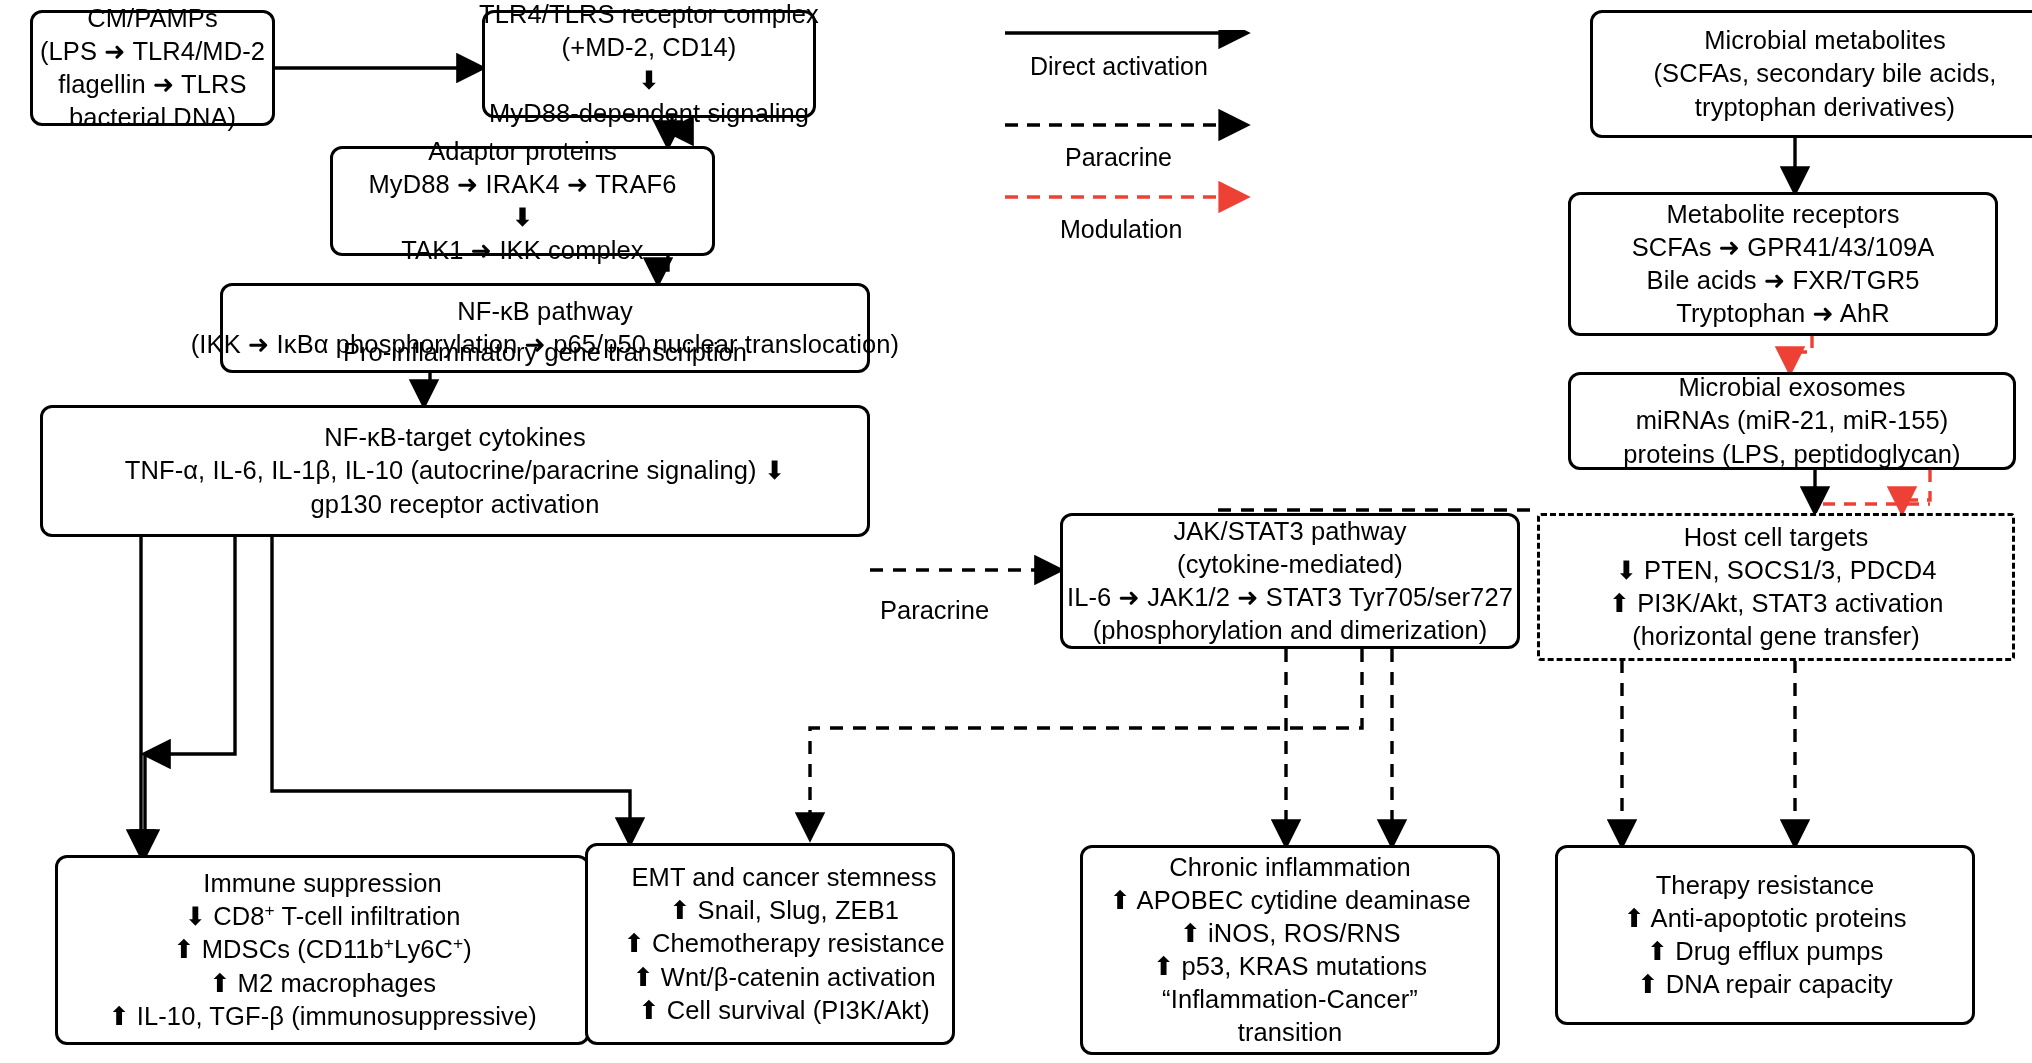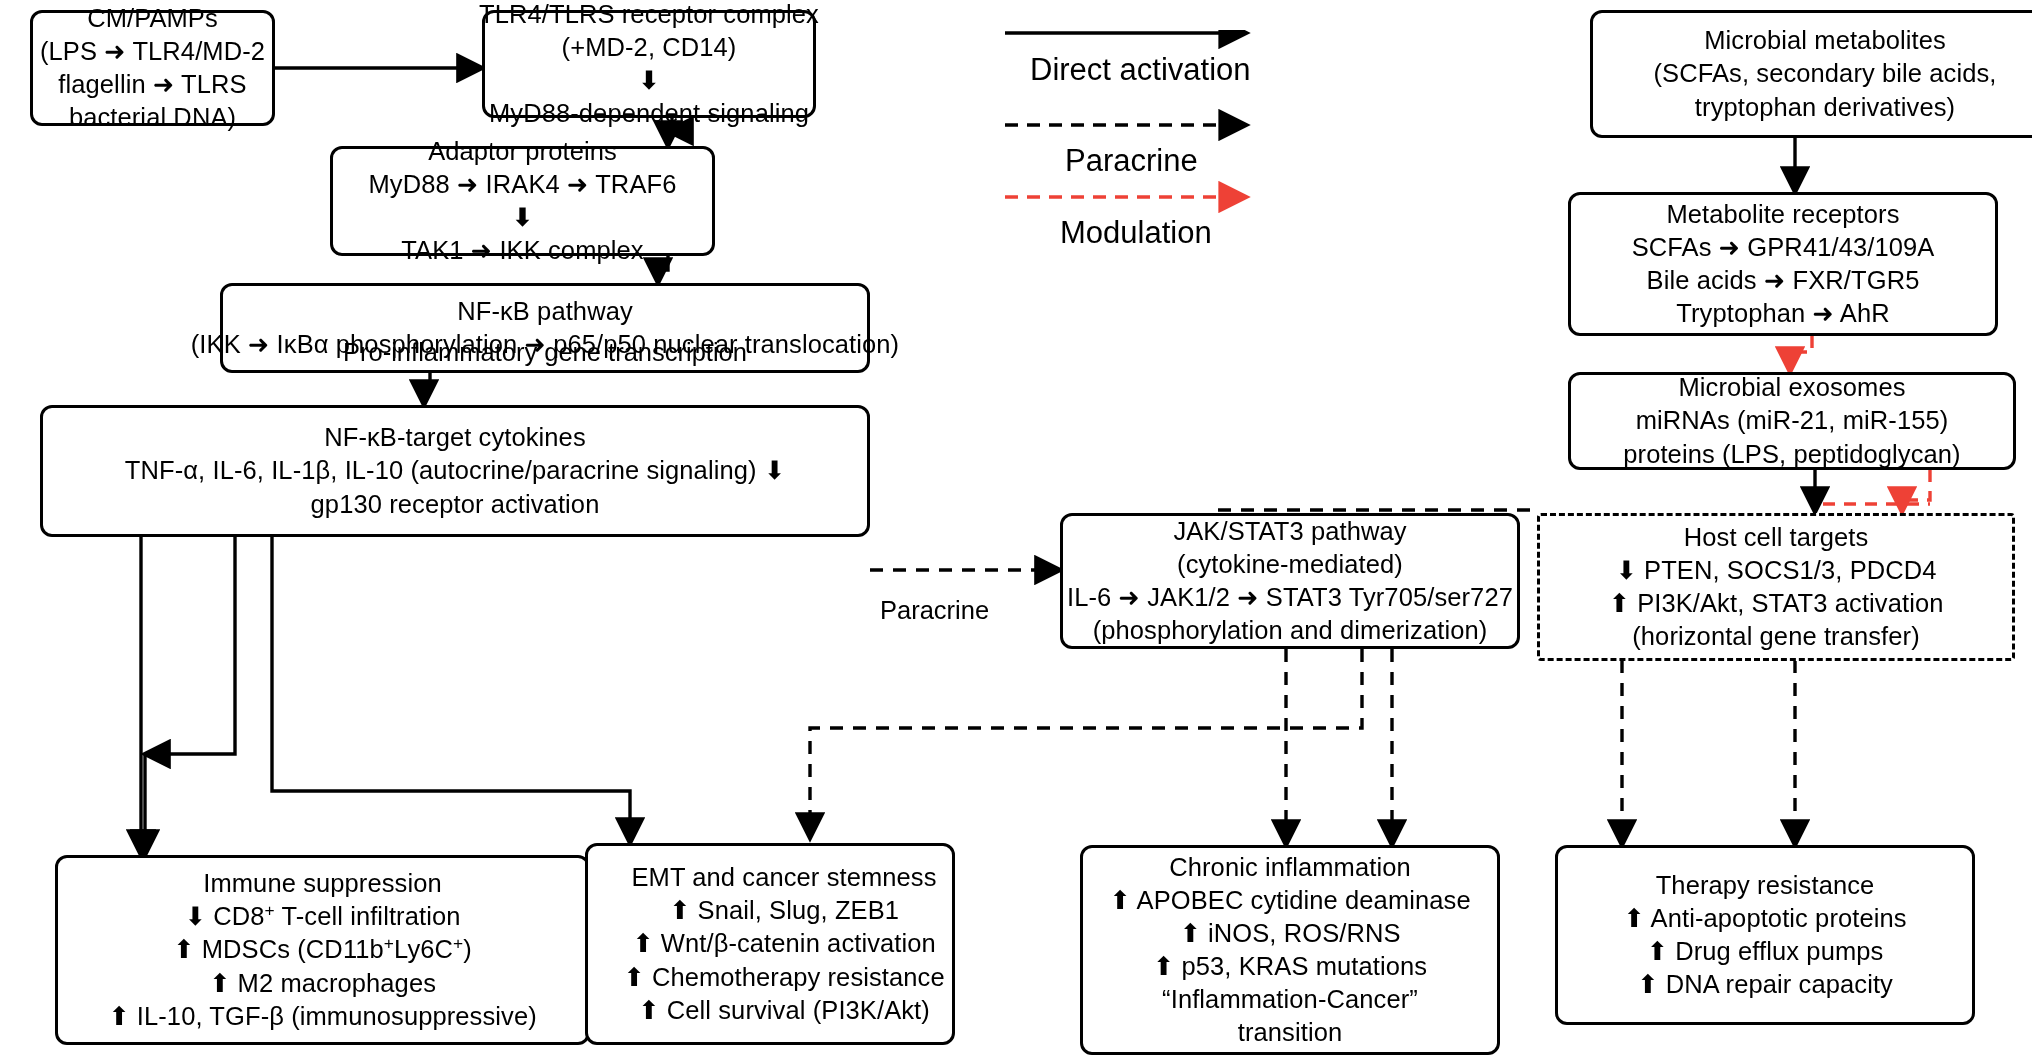--- a/index.html
+++ b/index.html
@@ -8,21 +8,21 @@
   #stage{position:absolute;left:0;top:0;width:2032px;height:1063px;border-radius:13px;}
   svg#wires{position:absolute;left:0;top:0;width:2032px;height:1063px;pointer-events:none;}
 
   .box{position:absolute;box-sizing:border-box;border:3.2px solid #000;border-radius:12px;
        background:#fff;display:flex;flex-direction:column;align-items:center;
        justify-content:center;text-align:center;z-index:3;}
   .box .ln{display:block;white-space:nowrap;line-height:1.30;font-size:25.5px;letter-spacing:.1px;}
   .dashedbox{border-style:dashed;border-width:3.2px;border-radius:4px;}
 
   .legend{position:absolute;z-index:4;}
-  .legend .lbl{position:absolute;font-size:31px;white-space:nowrap;}
+  .legend .lbl{position:absolute;font-size:25px;white-space:nowrap;}
 
   .uarr,.darr{font-family:"DejaVu Sans",sans-serif;font-weight:bold;font-size:24px;
         display:inline-block;vertical-align:-1px;}
   sup{font-size:.68em;vertical-align:super;line-height:0;}
 </style>
 </head>
 <body>
 
 <div id="stage">
 
@@ -179,22 +179,22 @@
   <span class="ln">Immune suppression</span>
   <span class="ln">⬇ CD8<sup>+</sup> T-cell infiltration</span>
   <span class="ln">⬆ MDSCs (CD11b<sup>+</sup>Ly6C<sup>+</sup>)</span>
   <span class="ln">⬆ M2 macrophages</span>
   <span class="ln">⬆ IL-10, TGF-β  (immunosuppressive)</span>
 </div>
 
 <div class="box" style="left:585px;top:843px;width:370px;height:202px;padding-left:28px;">
   <span class="ln">EMT and cancer stemness</span>
   <span class="ln">⬆ Snail, Slug, ZEB1</span>
+  <span class="ln">⬆ Chemotherapy resistance</span>
   <span class="ln">⬆ Wnt/β-catenin activation</span>
-  <span class="ln">⬆ Chemotherapy resistance</span>
   <span class="ln">⬆ Cell survival (PI3K/Akt)</span>
 </div>
 
 <div class="box" style="left:1080px;top:845px;width:420px;height:210px;">
   <span class="ln">Chronic inflammation</span>
   <span class="ln">⬆ APOBEC cytidine deaminase</span>
   <span class="ln">⬆ iNOS, ROS/RNS</span>
   <span class="ln">⬆ p53, KRAS mutations</span>
   <span class="ln">“Inflammation-Cancer”</span>
   <span class="ln">transition</span>

